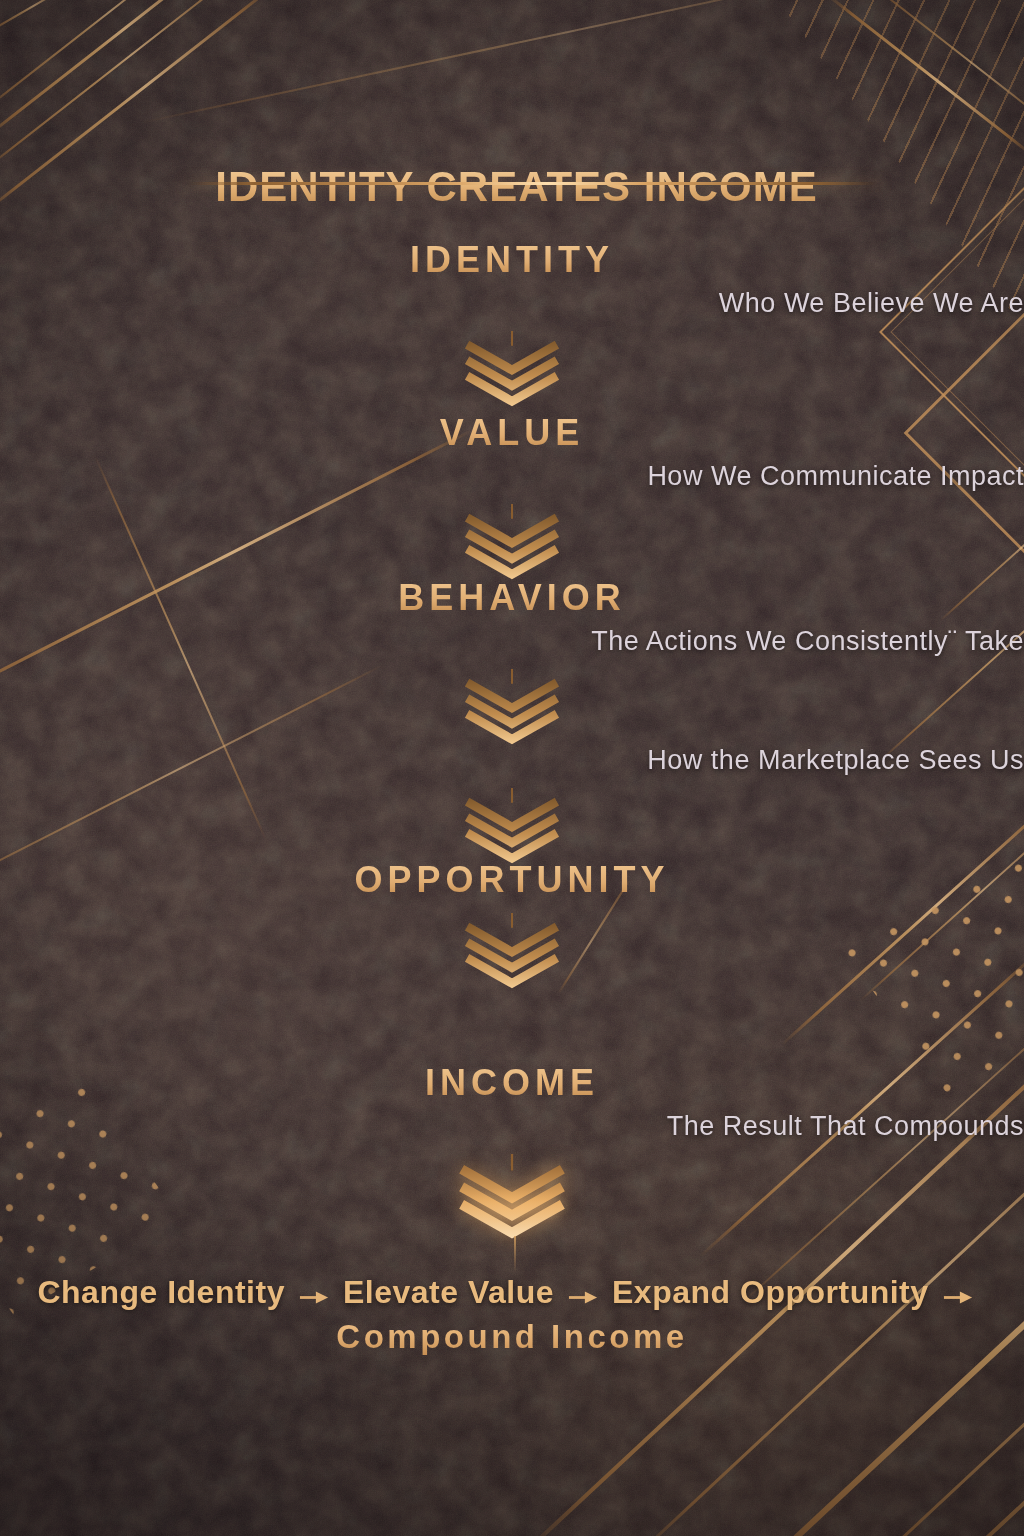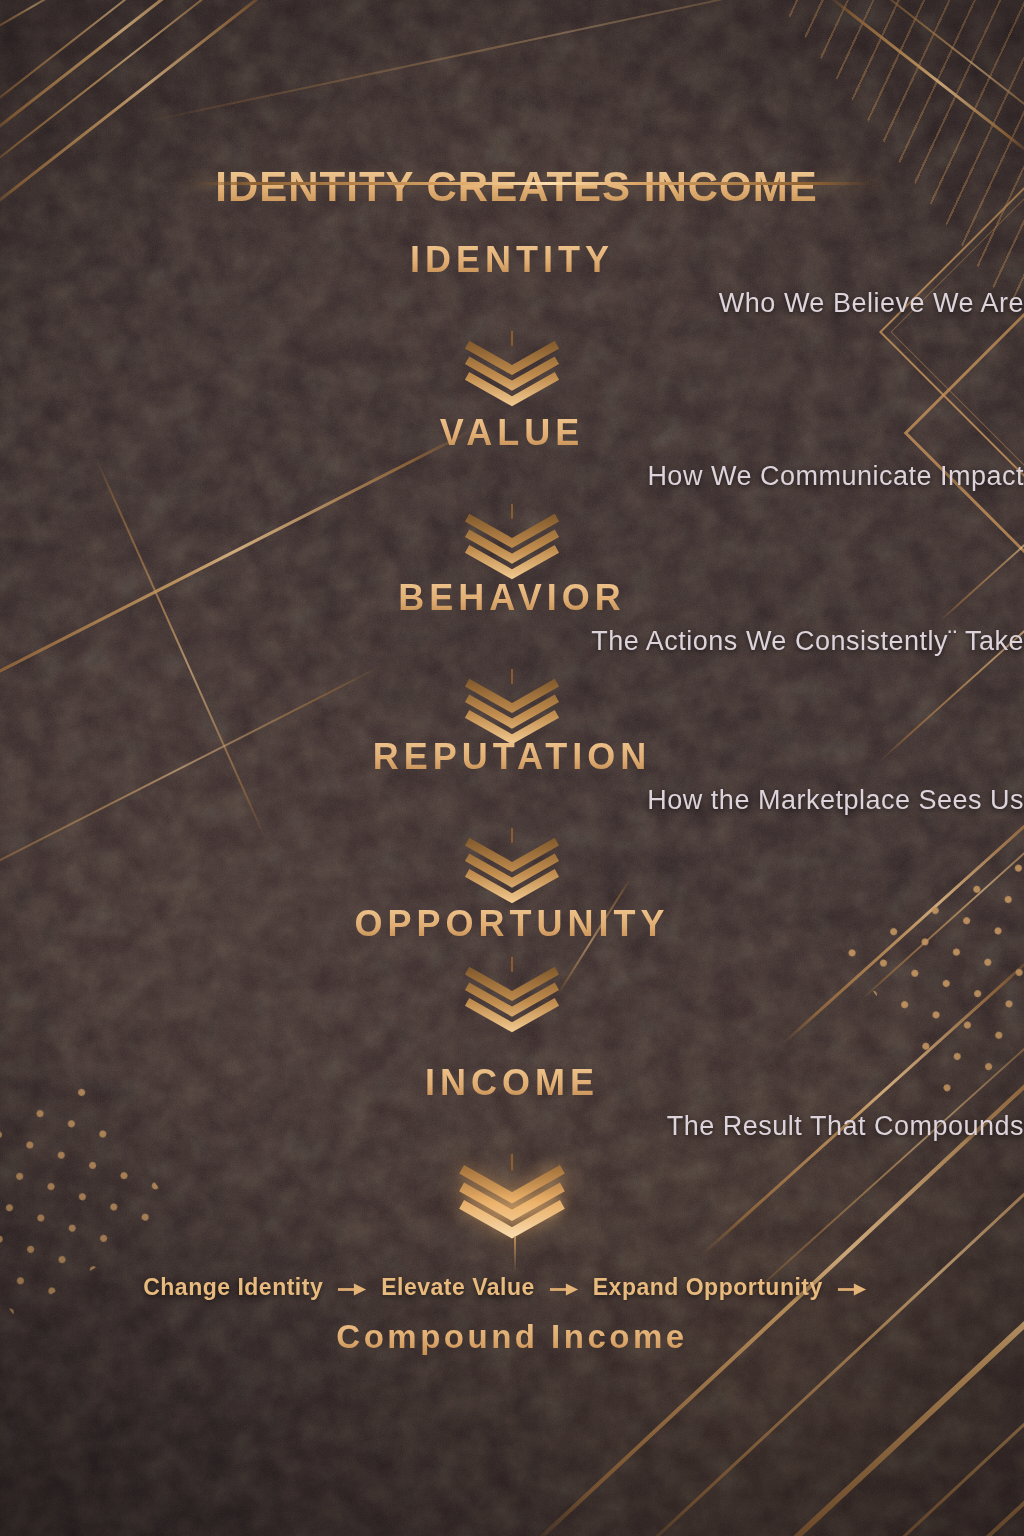--- a/index.html
+++ b/index.html
@@ -51,21 +51,21 @@
     color:#dcd3db;text-shadow:0 2px 5px rgba(0,0,0,.55);text-align:right;}
   .chev{display:block;margin:13px auto 0 auto;}
   .chev.glow{filter:drop-shadow(0 0 10px rgba(255,190,110,.55));}
   .tip-glow{position:absolute;left:435px;top:1178px;width:160px;height:58px;pointer-events:none;
     background:radial-gradient(50% 50% at 50% 50%, rgba(255,196,120,.38), rgba(255,196,120,0) 70%);}
   .tip-stem{position:absolute;left:514px;top:1236px;width:2px;height:36px;pointer-events:none;
     background:linear-gradient(180deg, rgba(214,160,95,.8), rgba(214,160,95,0));}
 
   
   .footer-line1{position:absolute;left:0;right:0;top:1274px;text-align:center;
-    font-size:23px;font-weight:700;letter-spacing:.5px;color:#e8ba7e;
+    font-size:32px;font-weight:700;letter-spacing:.5px;color:#e8ba7e;
     text-shadow:0 2px 5px rgba(0,0,0,.5);white-space:nowrap;}
   .footer-line1 .farrow{vertical-align:-2px;margin:0 14px;}
   .footer-line2{position:absolute;left:0;right:0;top:1318px;text-align:center;
     font-size:33px;font-weight:700;letter-spacing:3.5px;
     background:linear-gradient(180deg,#eec189 0%,#dfab6f 55%,#c58d52 100%);
     -webkit-background-clip:text;background-clip:text;color:transparent;}
 </style>
 </head>
 <body>
 
@@ -176,28 +176,27 @@
 
   <section class="step" style="top:578px">
     <h2 class="step-title">BEHAVIOR</h2>
     <p class="step-subtitle">The Actions We Consistently¨ Take</p>
     <svg class="chev" width="118" height="82" viewBox="0 0 120 84">
         <use href="#tripleChevron"></use>
       </svg>
   </section>
 
   <section class="step" style="top:737px">
-    <h2 class="step-title">REPUTATION</h2>
     <p class="step-subtitle">How the Marketplace Sees Us</p>
     <svg class="chev" width="118" height="82" viewBox="0 0 120 84">
         <use href="#tripleChevron"></use>
       </svg>
   </section>
 
-  <section class="step" style="top:904px">
+  <section class="step" style="top:860px">
     <h2 class="step-title">OPPORTUNITY</h2>
     <svg class="chev" width="118" height="82" viewBox="0 0 120 84">
         <use href="#tripleChevron"></use>
       </svg>
   </section>
 
   <section class="step" style="top:1063px">
     <h2 class="step-title">INCOME</h2>
     <p class="step-subtitle">The Result That Compounds</p>
     <svg class="chev glow" width="132" height="92" viewBox="0 0 120 84">

